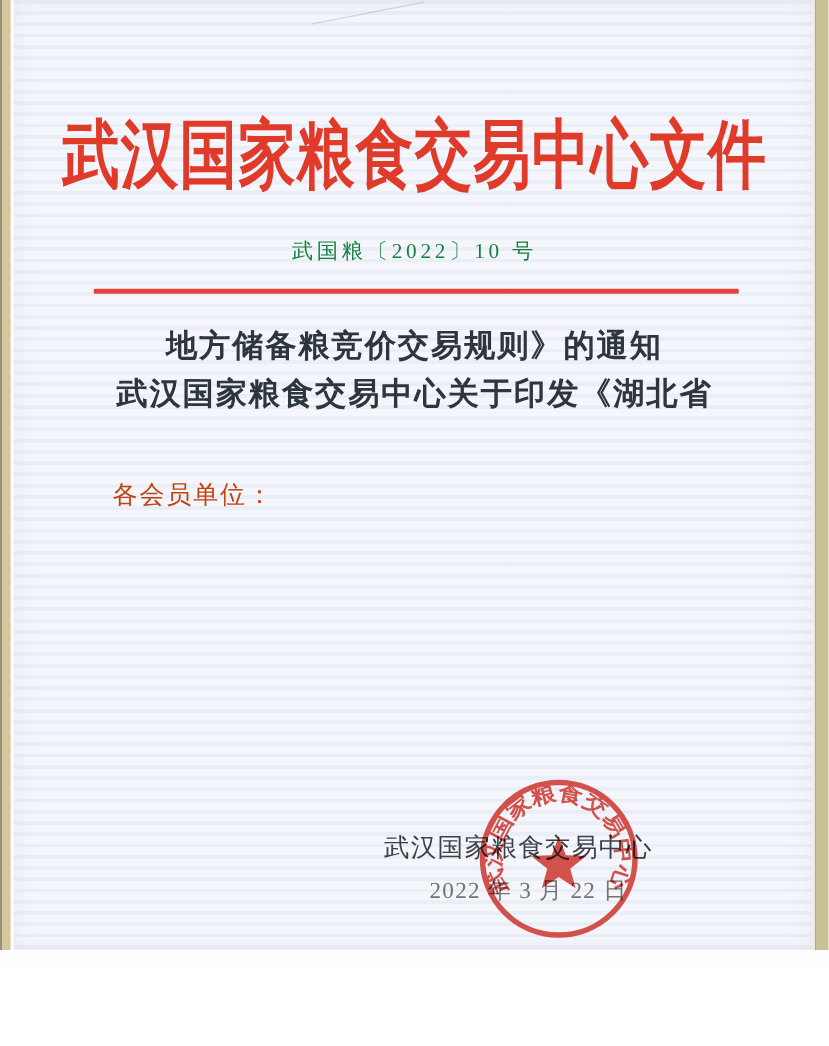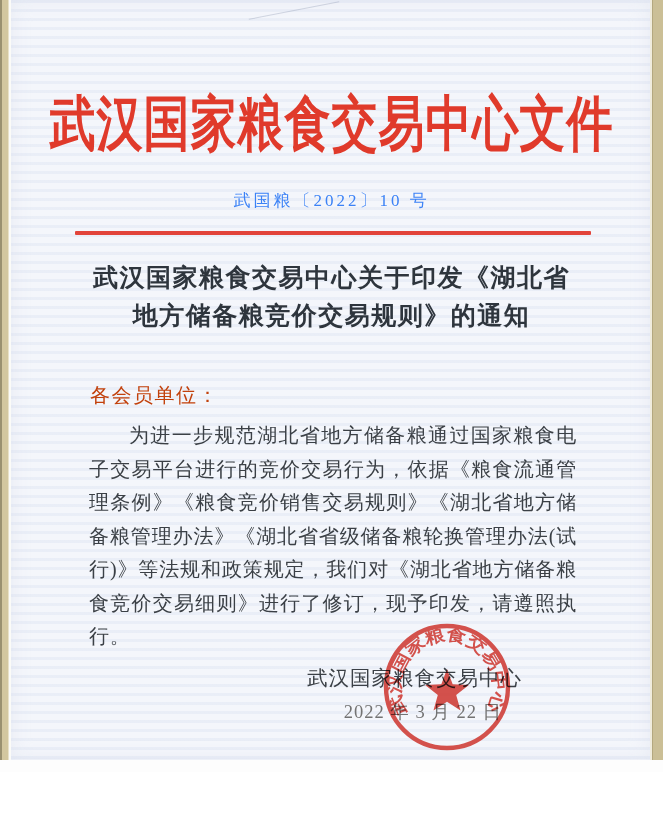--- a/index.html
+++ b/index.html
@@ -56,21 +56,21 @@
     font-size: 46px; font-weight: bold;
     letter-spacing: 1px;
     transform: scaleY(1.3);
     transform-origin: top center;
     white-space: nowrap;
   }
 
   .doc-number {
     position: absolute; top: 189px; left: 0; right: 0;
     text-align: center;
-    font-size: 17px; color: #3b82f6;
+    font-size: 17px; color: #15803d;
     letter-spacing: 3px;
   }
 
   .red-rule {
     position: absolute; top: 231px; left: 75px; width: 516px; height: 4px;
     border-radius: 1px;
   }
 
   .doc-title {
     position: absolute; top: 259px; left: 50px; right: 50px;
@@ -127,27 +127,26 @@
 
   <div class="layer">
 
     <div class="header-title" style="color: rgb(224, 58, 43);">武汉国家粮食交易中心文件</div>
 
     <div class="doc-number">武国粮〔2022〕10 号</div>
 
     <div class="red-rule" style="background: rgb(226, 68, 58);"></div>
 
     <div class="doc-title">
+      <div>地方储备粮竞价交易规则》的通知</div>
       <div>武汉国家粮食交易中心关于印发《湖北省</div>
-      <div>地方储备粮竞价交易规则》的通知</div>
     </div>
 
     <div class="salutation">各会员单位：</div>
 
-    <div class="paragraph">为进一步规范湖北省地方储备粮通过国家粮食电子交易平台进行的竞价交易行为，依据《粮食流通管理条例》《粮食竞价销售交易规则》《湖北省地方储备粮管理办法》《湖北省省级储备粮轮换管理办法(试行)》等法规和政策规定，我们对《湖北省地方储备粮食竞价交易细则》进行了修订，现予印发，请遵照执行。</div>
 
     <div class="signature">武汉国家粮食交易中心</div>
 
     <div class="sig-date">2022 年 3 月 22 日</div>
 
     <svg class="seal" viewBox="-79 -79 158 158" xmlns="http://www.w3.org/2000/svg">
       <circle cx="0" cy="0" r="61" fill="none" stroke="#ce3a33" stroke-width="4.4"></circle>
       <path transform="translate(0,5)" fill="#ce3a33" d="M0,-23 L5.68,-7.81 L21.87,-7.11 L9.19,2.99 L13.52,18.61 L0,9.66 L-13.52,18.61 L-9.19,2.99 L-21.87,-7.11 L-5.68,-7.81 Z"></path>
       <defs>
         <path id="sealArc" d="M -38.1,26.7 A 46.5,46.5 0 1 1 38.1,26.7"></path>

